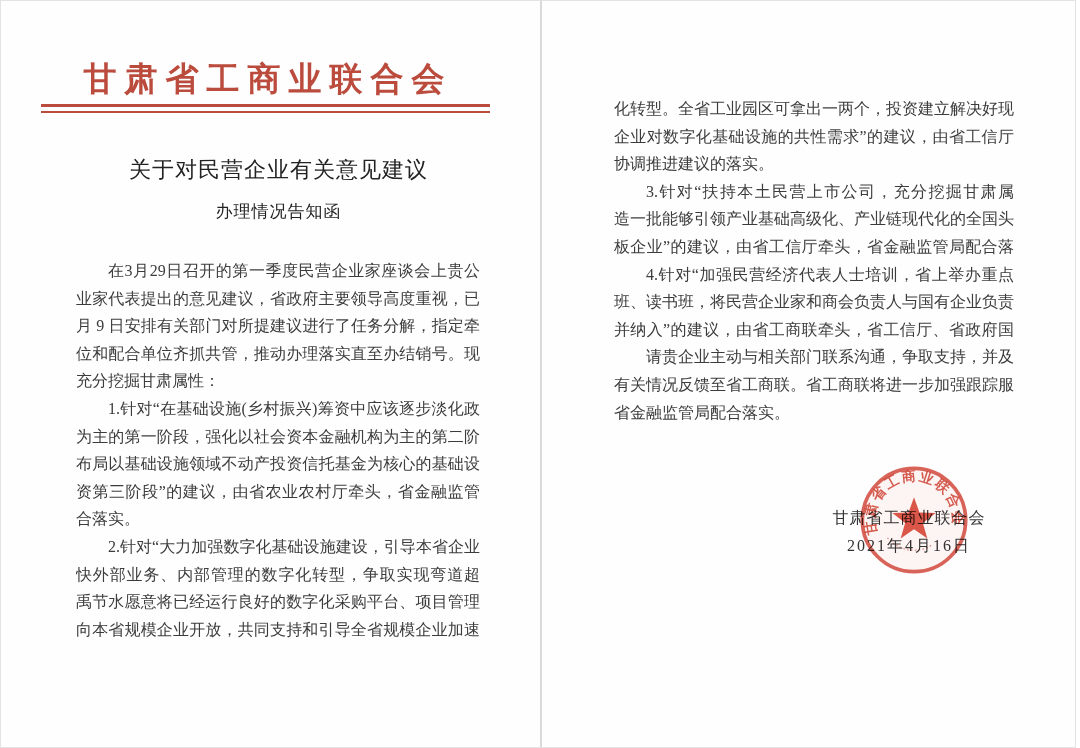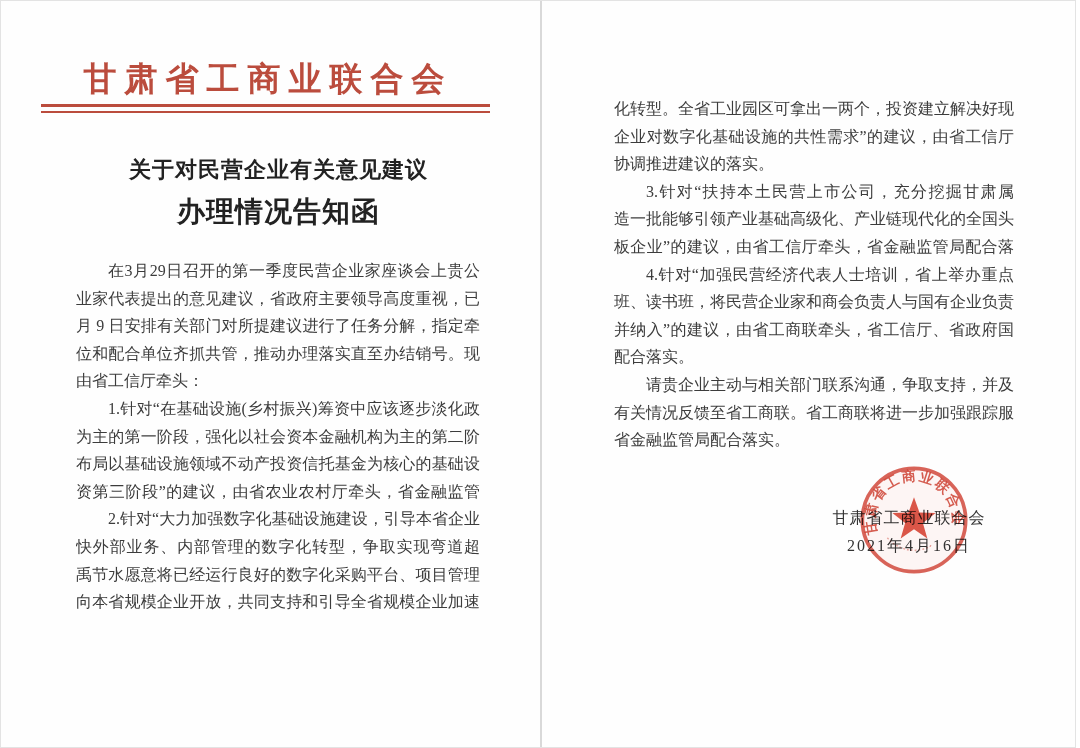--- a/index.html
+++ b/index.html
@@ -32,24 +32,24 @@
     letter-spacing:8px;
     white-space:nowrap;
   }
   .red-rule{
     position:absolute;left:40px;top:103px;width:449px;height:4px;
     border-top:3px solid var(--header_red);
     border-bottom:2px solid var(--header_red);
   }
   .doc-title{
     position:absolute;left:75px;top:153px;width:405px;
-    text-align:center;font-weight:bold;color:#222;
+    text-align:center;font-weight:normal;color:#222;
   }
   .doc-title .t1{font-size:22px;line-height:32px;letter-spacing:1px;}
-  .doc-title .t2{font-size:28px;line-height:32px;margin-top:10px;letter-spacing:1px;}
+  .doc-title .t2{font-size:17px;line-height:32px;margin-top:10px;letter-spacing:1px;}
   
   .body-block{position:absolute;font-size:16px;color:var(--body_text);}
   .body-left{left:75px;top:256px;width:404px;}
   .body-right{left:613px;top:94px;width:400px;}
   .line{
     height:27.6px;line-height:27.6px;
     overflow:hidden;white-space:nowrap;
   }
   .line.justify{
     white-space:normal;
@@ -87,45 +87,45 @@
       <div class="t1">关于对民营企业有关意见建议</div>
       <div class="t2">办理情况告知函</div>
     </div>
 
     <div class="body-block body-left">
 
         <div class="line indent justify">在3月29日召开的第一季度民营企业家座谈会上贵公司企</div>
         <div class="line justify">业家代表提出的意见建议，省政府主要领导高度重视，已于 4</div>
         <div class="line justify">月 9 日安排有关部门对所提建议进行了任务分解，指定牵头单</div>
         <div class="line justify">位和配合单位齐抓共管，推动办理落实直至办结销号。现将具</div>
-        <div class="line">由省工信厅牵头：</div>
+        <div class="line">充分挖掘甘肃属性：</div>
         <div class="line indent justify">1.针对“在基础设施(乡村振兴)筹资中应该逐步淡化政府</div>
         <div class="line justify">为主的第一阶段，强化以社会资本金融机构为主的第二阶段，</div>
         <div class="line justify">布局以基础设施领域不动产投资信托基金为核心的基础设施融</div>
         <div class="line justify">资第三阶段”的建议，由省农业农村厅牵头，省金融监管局配</div>
+        <div class="line">合落实。</div>
         <div class="line indent justify">2.针对“大力加强数字化基础设施建设，引导本省企业加</div>
         <div class="line justify">快外部业务、内部管理的数字化转型，争取实现弯道超车。大</div>
         <div class="line justify">禹节水愿意将已经运行良好的数字化采购平台、项目管理平台</div>
         <div class="line justify">向本省规模企业开放，共同支持和引导全省规模企业加速数字</div>
       </div>
   </div>
 
   <div>
     <div class="body-block body-right">
 
     <div class="line justify">化转型。全省工业园区可拿出一两个，投资建立解决好现代化</div>
         <div class="line justify">企业对数字化基础设施的共性需求”的建议，由省工信厅牵头，</div>
         <div class="line">协调推进建议的落实。</div>
         <div class="line indent justify">3.针对“扶持本土民营上市公司，充分挖掘甘肃属性，打</div>
         <div class="line justify">造一批能够引领产业基础高级化、产业链现代化的全国头部长</div>
         <div class="line justify">板企业”的建议，由省工信厅牵头，省金融监管局配合落实。</div>
         <div class="line indent justify">4.针对“加强民营经济代表人士培训，省上举办重点研讨</div>
         <div class="line justify">班、读书班，将民营企业家和商会负责人与国有企业负责人一</div>
         <div class="line justify">并纳入”的建议，由省工商联牵头，省工信厅、省政府国资委</div>
-        <div class="line">配合落实。</div>
         <div class="line indent justify">请贵企业主动与相关部门联系沟通，争取支持，并及时将</div>
         <div class="line justify">有关情况反馈至省工商联。省工商联将进一步加强跟踪服务，</div>
         <div class="line">省金融监管局配合落实。</div>
       </div>
 
     <div class="signature-block">
       <div class="sig">甘肃省工商业联合会</div>
       <div class="date">2021年4月16日</div>
     </div>
 

